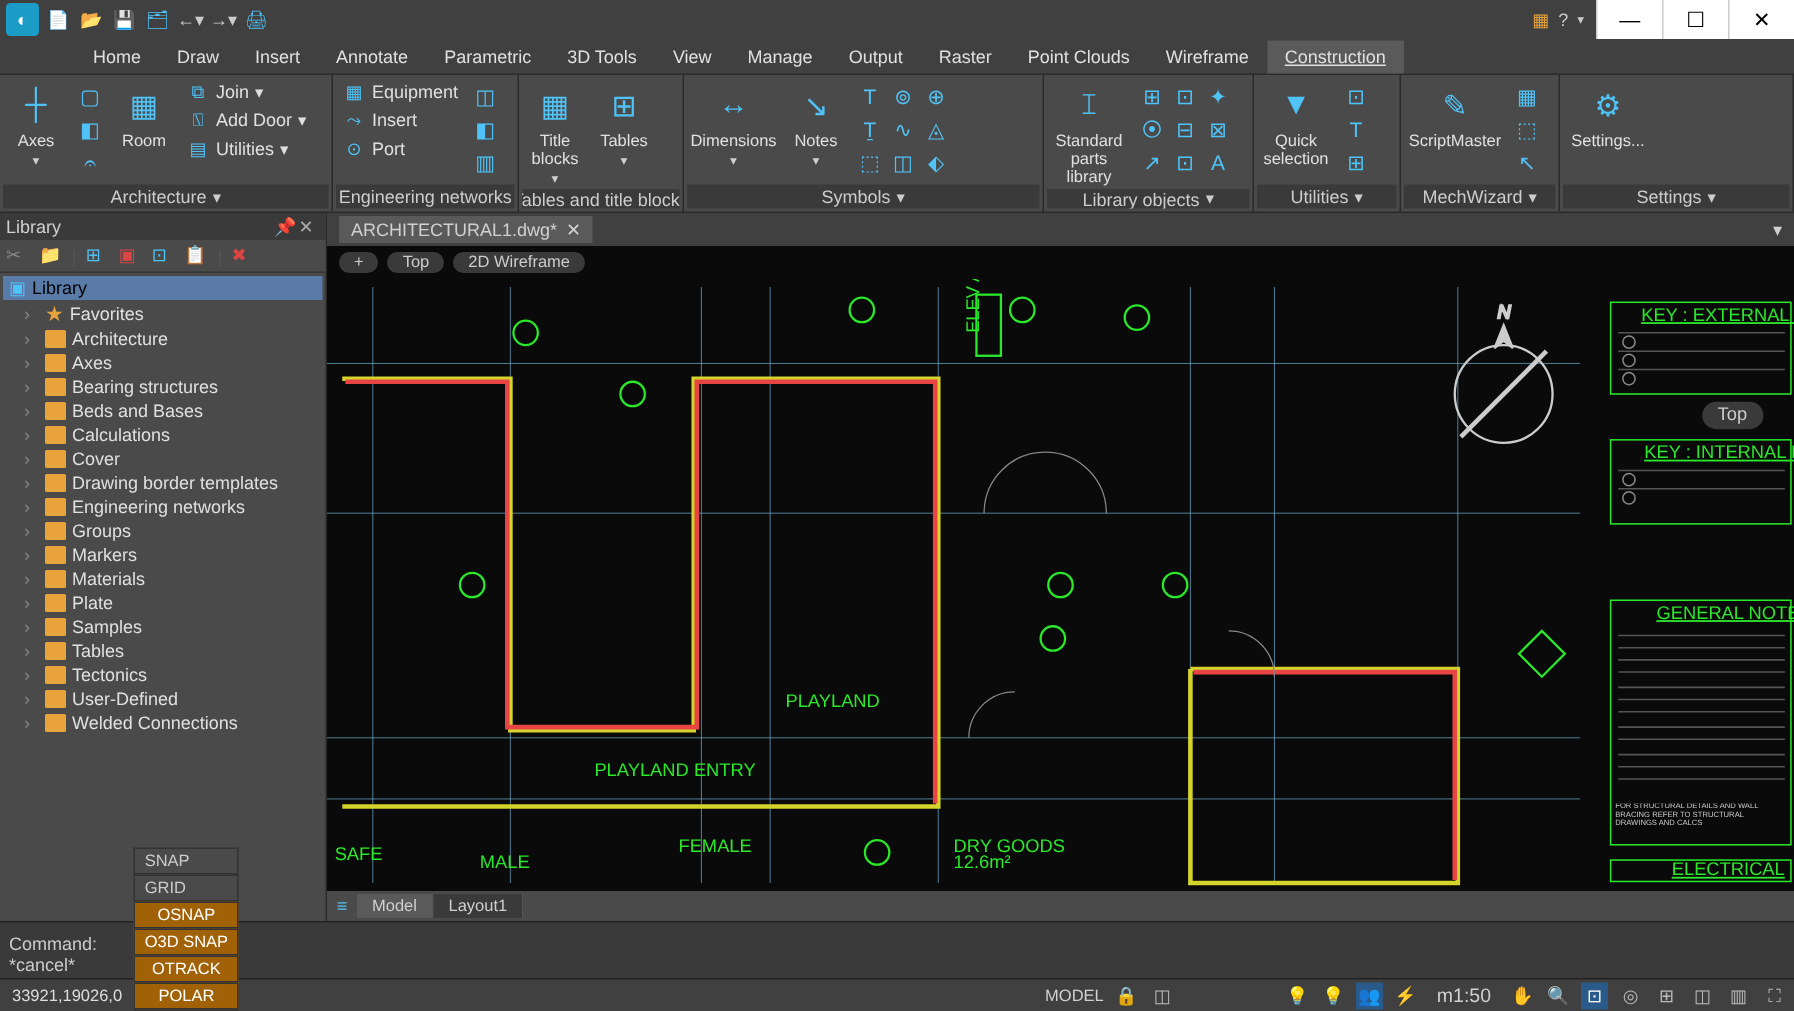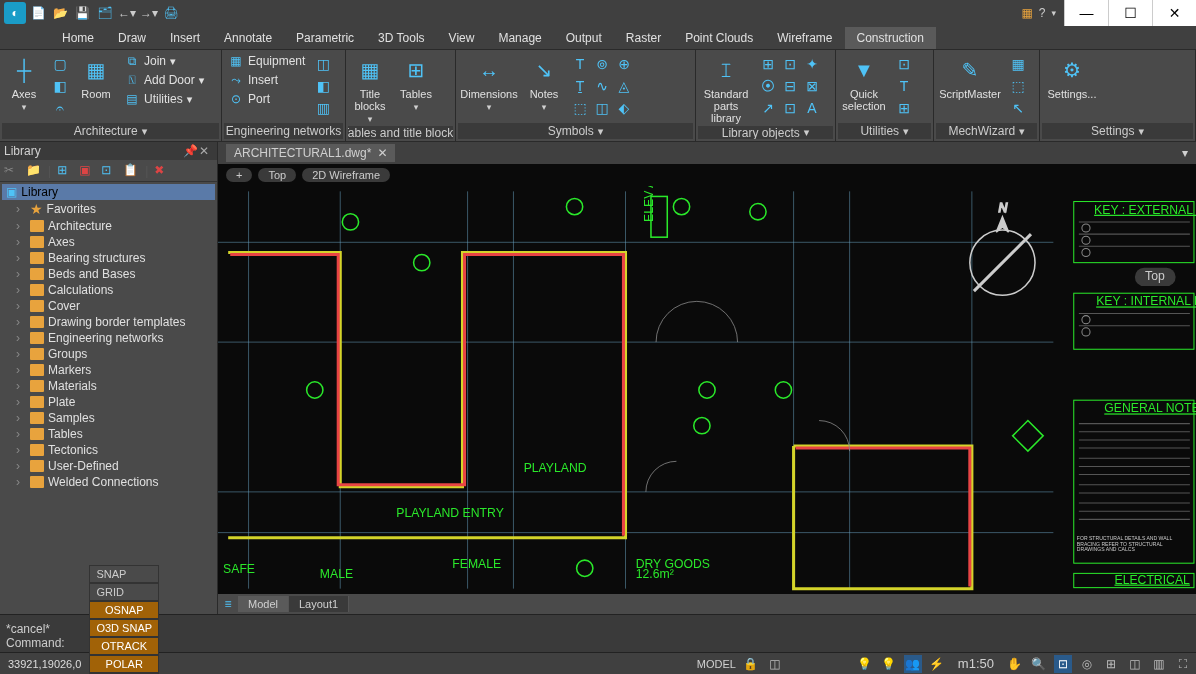--- a/index.html
+++ b/index.html
@@ -5,21 +5,21 @@
 * { margin: 0; padding: 0; box-sizing: border-box; font-family: 'Segoe UI', Tahoma, sans-serif; font-size: 12px; }
 body { background: #404040; color: #d0d0d0; width: 1196px; height: 674px; overflow: hidden; display: flex; flex-direction: column; }
 .titlebar { height: 26px; background: #404040; display: flex; align-items: center; }
 .titlebar .qat { display: flex; align-items: center; gap: 4px; padding-left: 4px; }
 .titlebar .qat .ico { width: 18px; height: 18px; display: flex; align-items: center; justify-content: center; color: #4fc3f7; cursor: pointer; }
 .titlebar .spacer { flex: 1; }
 .titlebar .win-btns { display: flex; }
 .titlebar .win-btn { width: 44px; height: 26px; display: flex; align-items: center; justify-content: center; color: #000; background: #fff; cursor: pointer; font-size: 14px; border-left: 1px solid #ccc;}
 .menubar { height: 24px; background: #404040; display: flex; align-items: center; padding-left: 50px; gap: 0; border-bottom: 1px solid #2a2a2a; }
 .menubar .mitem { padding: 4px 12px; cursor: pointer; color: #e0e0e0; }
-.menubar .mitem.active { background: #5a5a5a; }
+.menubar .mitem.active { background: #5a5a5a; text-decoration: underline; }
 .ribbon { height: 92px; background: #4a4a4a; display: flex; border-bottom: 1px solid #2a2a2a; }
 .rpanel { border-right: 1px solid #2a2a2a; display: flex; flex-direction: column; padding: 2px; }
 .rpanel .rbody { flex: 1; display: flex; gap: 2px; align-items: flex-start; }
 .rpanel .rlabel { height: 16px; text-align: center; font-size: 11px; color: #ccc; background: #3a3a3a; padding: 1px 4px; cursor: pointer; display: flex; align-items: center; justify-content: center; gap: 4px; white-space: nowrap; overflow: hidden;}
 .bigbtn { width: 44px; display: flex; flex-direction: column; align-items: center; gap: 2px; padding: 2px; cursor: pointer; }
 .bigbtn .bico { width: 32px; height: 32px; display: flex; align-items: center; justify-content: center; color: #4fc3f7; font-size: 20px; }
 .bigbtn .blbl { font-size: 11px; text-align: center; color: #e0e0e0; line-height: 1.1; }
 .smallbtns { display: flex; flex-direction: column; gap: 1px; }
 .smallbtn { display: flex; align-items: center; gap: 4px; padding: 1px 4px; cursor: pointer; font-size: 11px; color: #e0e0e0; white-space: nowrap; }
 .smallbtn .sico { width: 16px; height: 16px; color: #4fc3f7; display: flex; align-items: center; justify-content: center; }
@@ -544,22 +544,22 @@
     </div>
     <div class="layouttabs">
       <span class="licon">≡</span>
       <div class="ltab active">Model</div>
       <div class="ltab">Layout1</div>
     </div>
   </div>
 </div>
 
 <div class="cmdline">
+  <div>Command:</div>
   <div>*cancel*</div>
-  <div>Command:</div>
 </div>
 
 <div class="statusbar">
   <div class="coord">33921,19026,0</div>
   <div class="toggles">
     <div class="tog">SNAP</div>
     <div class="tog">GRID</div>
     <div class="tog on">OSNAP</div>
     <div class="tog on">O3D SNAP</div>
     <div class="tog on">OTRACK</div>

